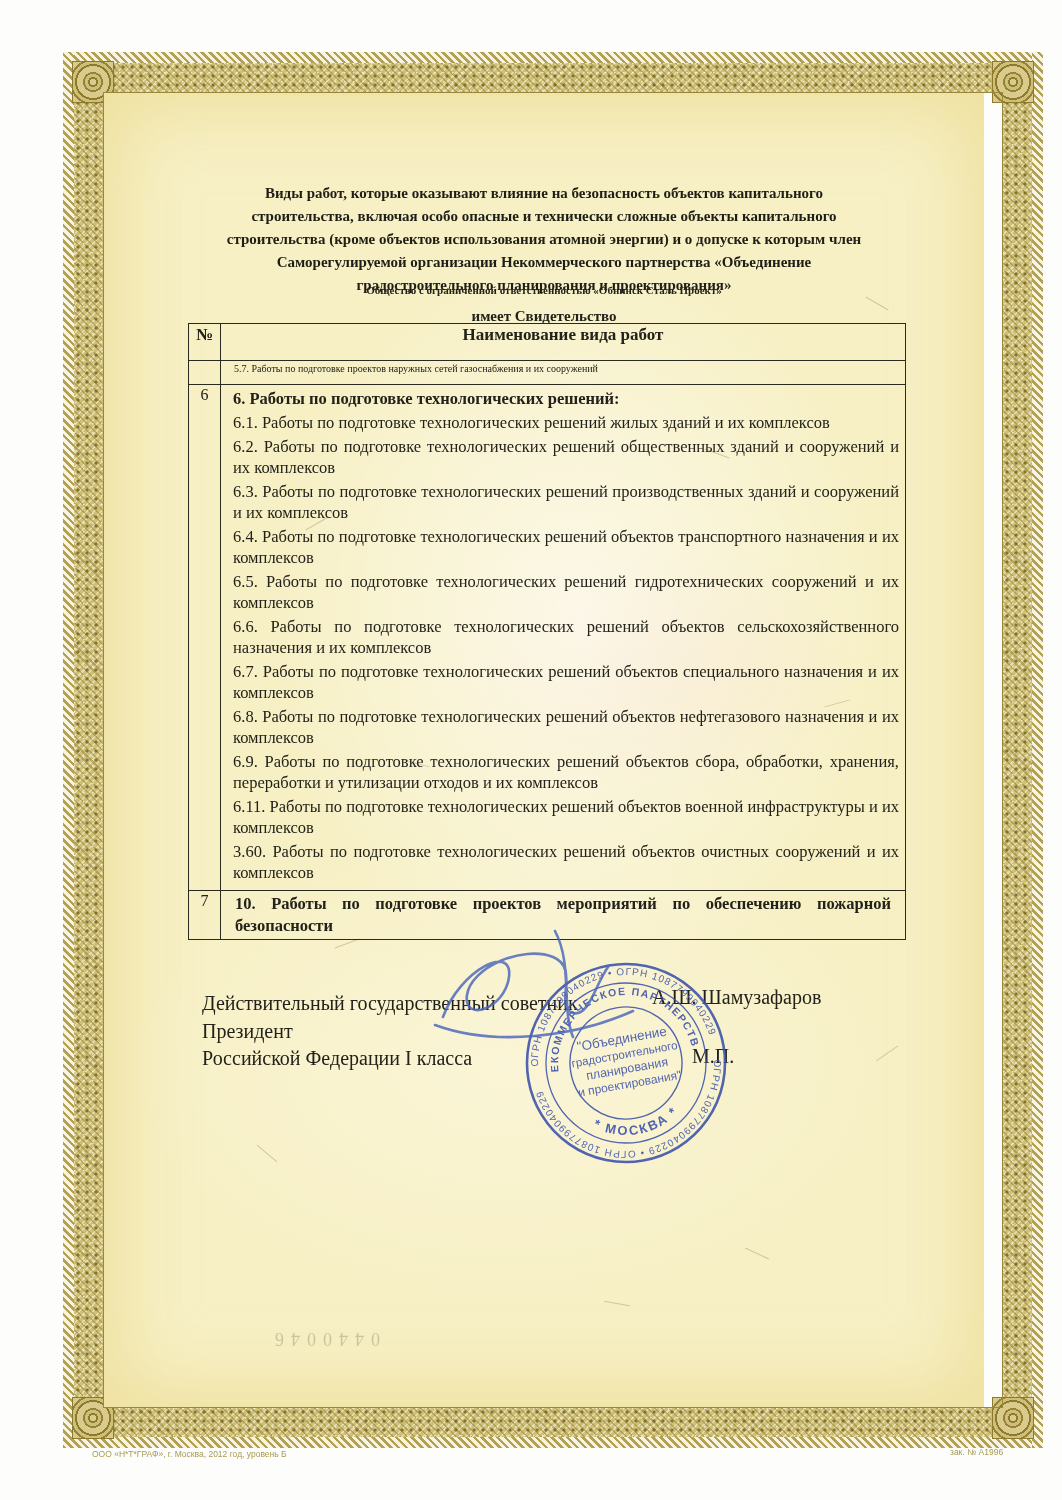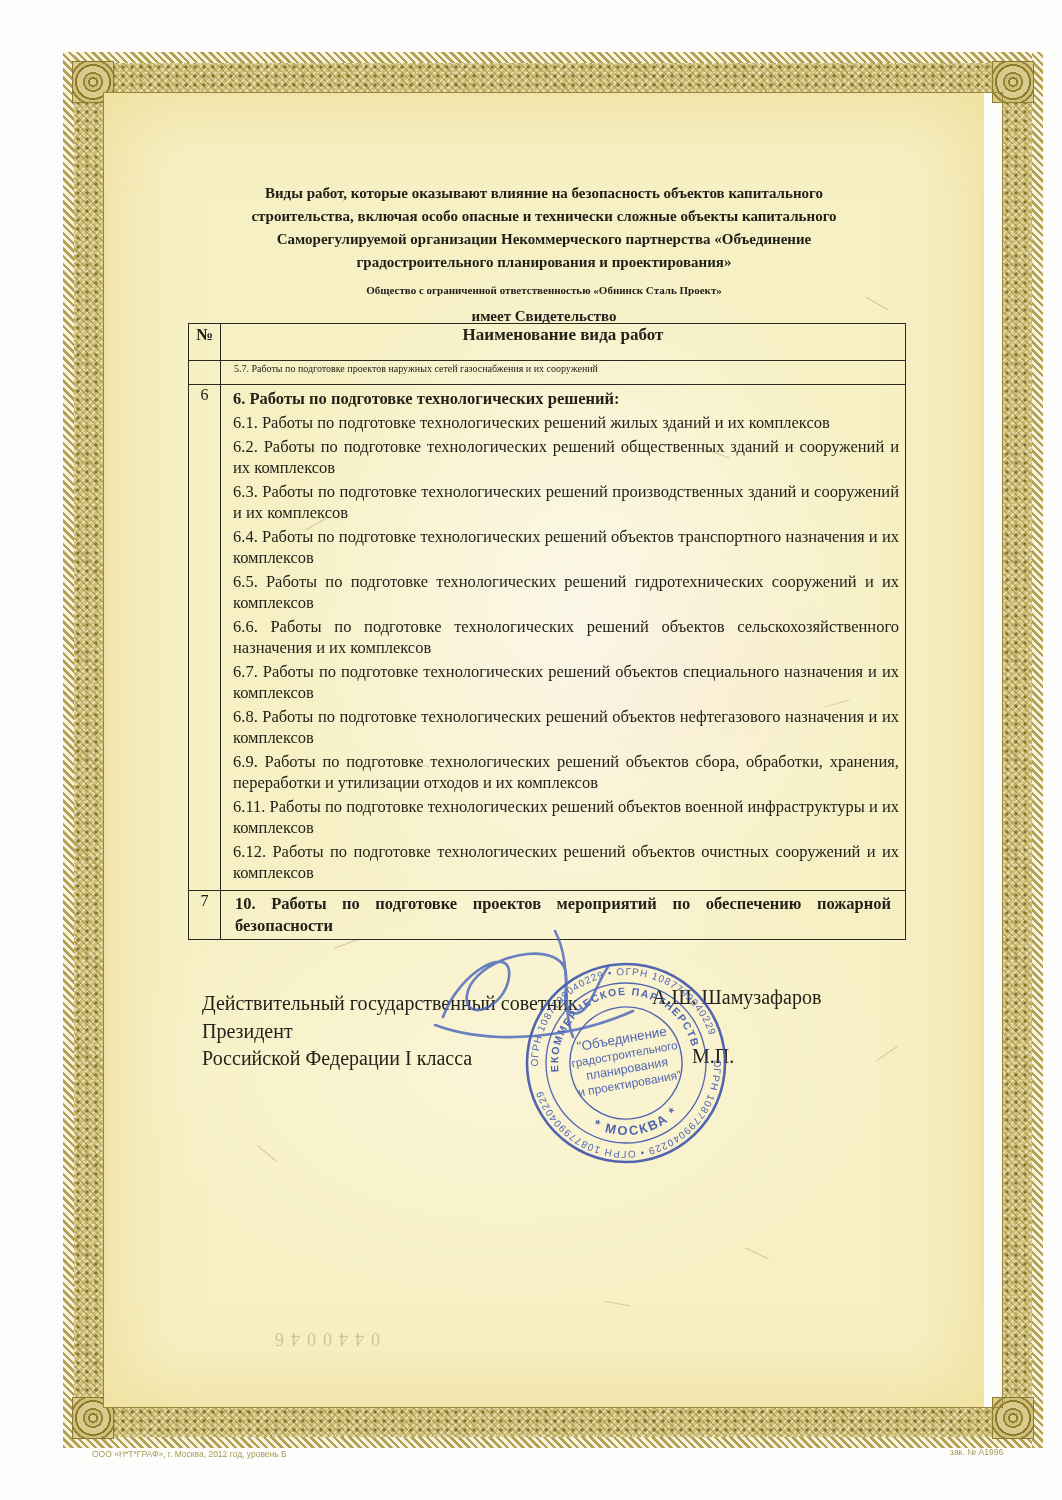--- a/index.html
+++ b/index.html
@@ -99,20 +99,21 @@
   <div class="fiber" style="left:770px;top:960px;transform:rotate(-35deg);"></div>
   <div class="fiber" style="left:300px;top:670px;transform:rotate(15deg);"></div>
   <div class="fiber" style="left:640px;top:1160px;transform:rotate(25deg);"></div>
   <div class="fiber" style="left:760px;top:210px;transform:rotate(30deg);"></div>
   <div class="fiber" style="left:230px;top:850px;transform:rotate(-20deg);"></div>
 </div>
 
 <div class="top-header">
   <div>Виды работ, которые оказывают влияние на безопасность объектов капитального</div>
   <div>строительства, включая особо опасные и технически сложные объекты капитального</div>
+  <div>строительства (кроме объектов использования атомной энергии) и о допуске к которым член</div>
   <div>Саморегулируемой организации Некоммерческого партнерства «Объединение</div>
   <div>градостроительного планирования и проектирования»</div>
 </div>
 <div class="company-line">Общество с ограниченной ответственностью «Обнинск Сталь Проект»</div>
 <div class="cert-line">имеет Свидетельство</div>
 
 <table class="works">
   <thead>
     <tr>
       <th class="numh">№</th>
@@ -131,21 +132,21 @@
         <p class="r6-item">6.1. Работы по подготовке технологических решений жилых зданий и их комплексов</p>
         <p class="r6-item">6.2. Работы по подготовке технологических решений общественных зданий и сооружений и их комплексов</p>
         <p class="r6-item">6.3. Работы по подготовке технологических решений производственных зданий и сооружений и их комплексов</p>
         <p class="r6-item">6.4. Работы по подготовке технологических решений объектов транспортного назначения и их комплексов</p>
         <p class="r6-item">6.5. Работы по подготовке технологических решений гидротехнических сооружений и их комплексов</p>
         <p class="r6-item">6.6. Работы по подготовке технологических решений объектов сельскохозяйственного назначения и их комплексов</p>
         <p class="r6-item">6.7. Работы по подготовке технологических решений объектов специального назначения и их комплексов</p>
         <p class="r6-item">6.8. Работы по подготовке технологических решений объектов нефтегазового назначения и их комплексов</p>
         <p class="r6-item">6.9. Работы по подготовке технологических решений объектов сбора, обработки, хранения, переработки и утилизации отходов и их комплексов</p>
         <p class="r6-item">6.11. Работы по подготовке технологических решений объектов военной инфраструктуры и их комплексов</p>
-        <p class="r6-item">6.12. Работы по подготовке технологических решений объектов очистных сооружений и их комплексов</p>
+        <p class="r6-item">3.60. Работы по подготовке технологических решений объектов очистных сооружений и их комплексов</p>
       </td>
     </tr>
     <tr>
       <td class="numc">7</td>
       <td class="r7">10. Работы по подготовке проектов мероприятий по обеспечению пожарной безопасности</td>
     </tr>
   </tbody>
 </table>
 
 <div class="sig-role">

